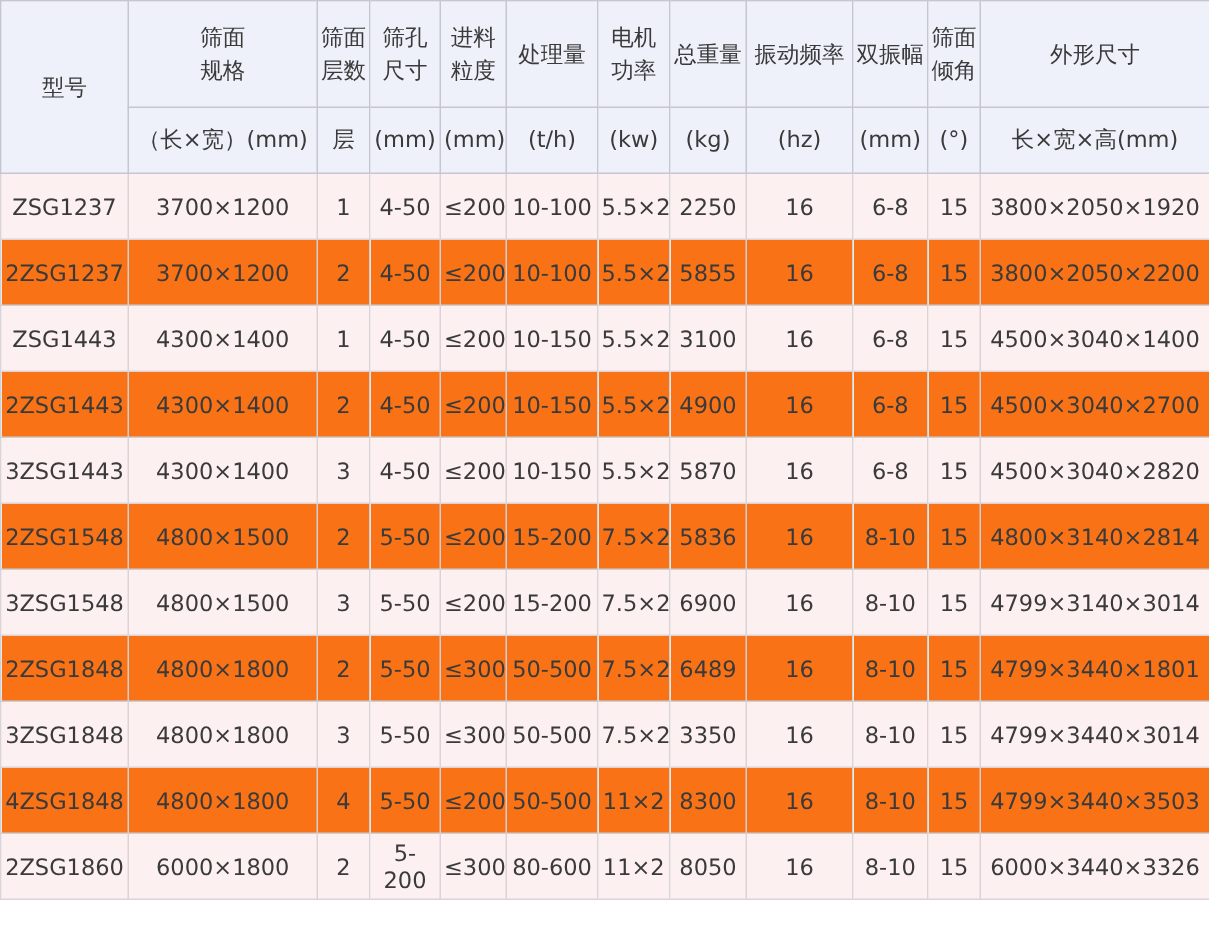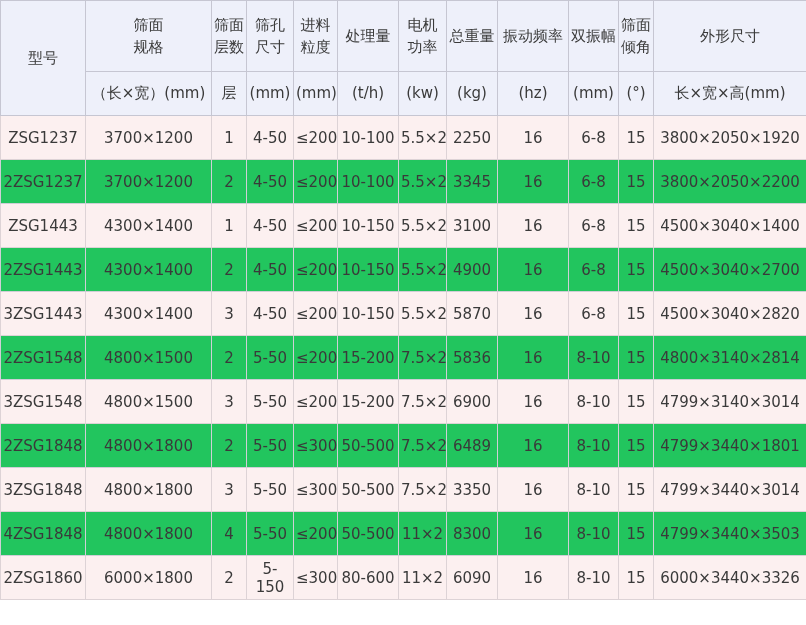--- a/index.html
+++ b/index.html
@@ -33,21 +33,21 @@
   table.spec-table th {
     background: #eef0fa;
     border-color: #c6c6d2;
     white-space: pre-line;
     line-height: 1.5;
   }
   tr.hdr-main { height: 71px; }
   tr.hdr-unit { height: 44px; }
   tbody tr { height: 44px; }
   tbody tr.alt td { background: #fcf0f0; border-color: #ddd3d6; }
-  tbody tr.plain td { background: #22c55e; }
+  tbody tr.plain td { background: #f97316; }
 </style>
 </head>
 <body>
 
 <div class="page">
 <table class="spec-table">
   <colgroup>
     <col style="width:85px">
         <col style="width:126px">
         <col style="width:35px">
@@ -112,21 +112,21 @@
       <td>3800×2050×1920</td>
     </tr>
     <tr class="plain">
       <td>2ZSG1237</td>
       <td>3700×1200</td>
       <td>2</td>
       <td>4-50</td>
       <td>≤200</td>
       <td>10-100</td>
       <td>5.5×2</td>
-      <td>3345</td>
+      <td>5855</td>
       <td>16</td>
       <td>6-8</td>
       <td>15</td>
       <td>3800×2050×2200</td>
     </tr>
     <tr class="alt">
       <td>ZSG1443</td>
       <td>4300×1400</td>
       <td>1</td>
       <td>4-50</td>
@@ -234,25 +234,25 @@
       <td>8300</td>
       <td>16</td>
       <td>8-10</td>
       <td>15</td>
       <td>4799×3440×3503</td>
     </tr>
     <tr class="alt">
       <td>2ZSG1860</td>
       <td>6000×1800</td>
       <td>2</td>
-      <td>5-150</td>
+      <td>5-200</td>
       <td>≤300</td>
       <td>80-600</td>
       <td>11×2</td>
-      <td>6090</td>
+      <td>8050</td>
       <td>16</td>
       <td>8-10</td>
       <td>15</td>
       <td>6000×3440×3326</td>
     </tr>
   </tbody>
 </table>
 </div>
 
 </body></html>

